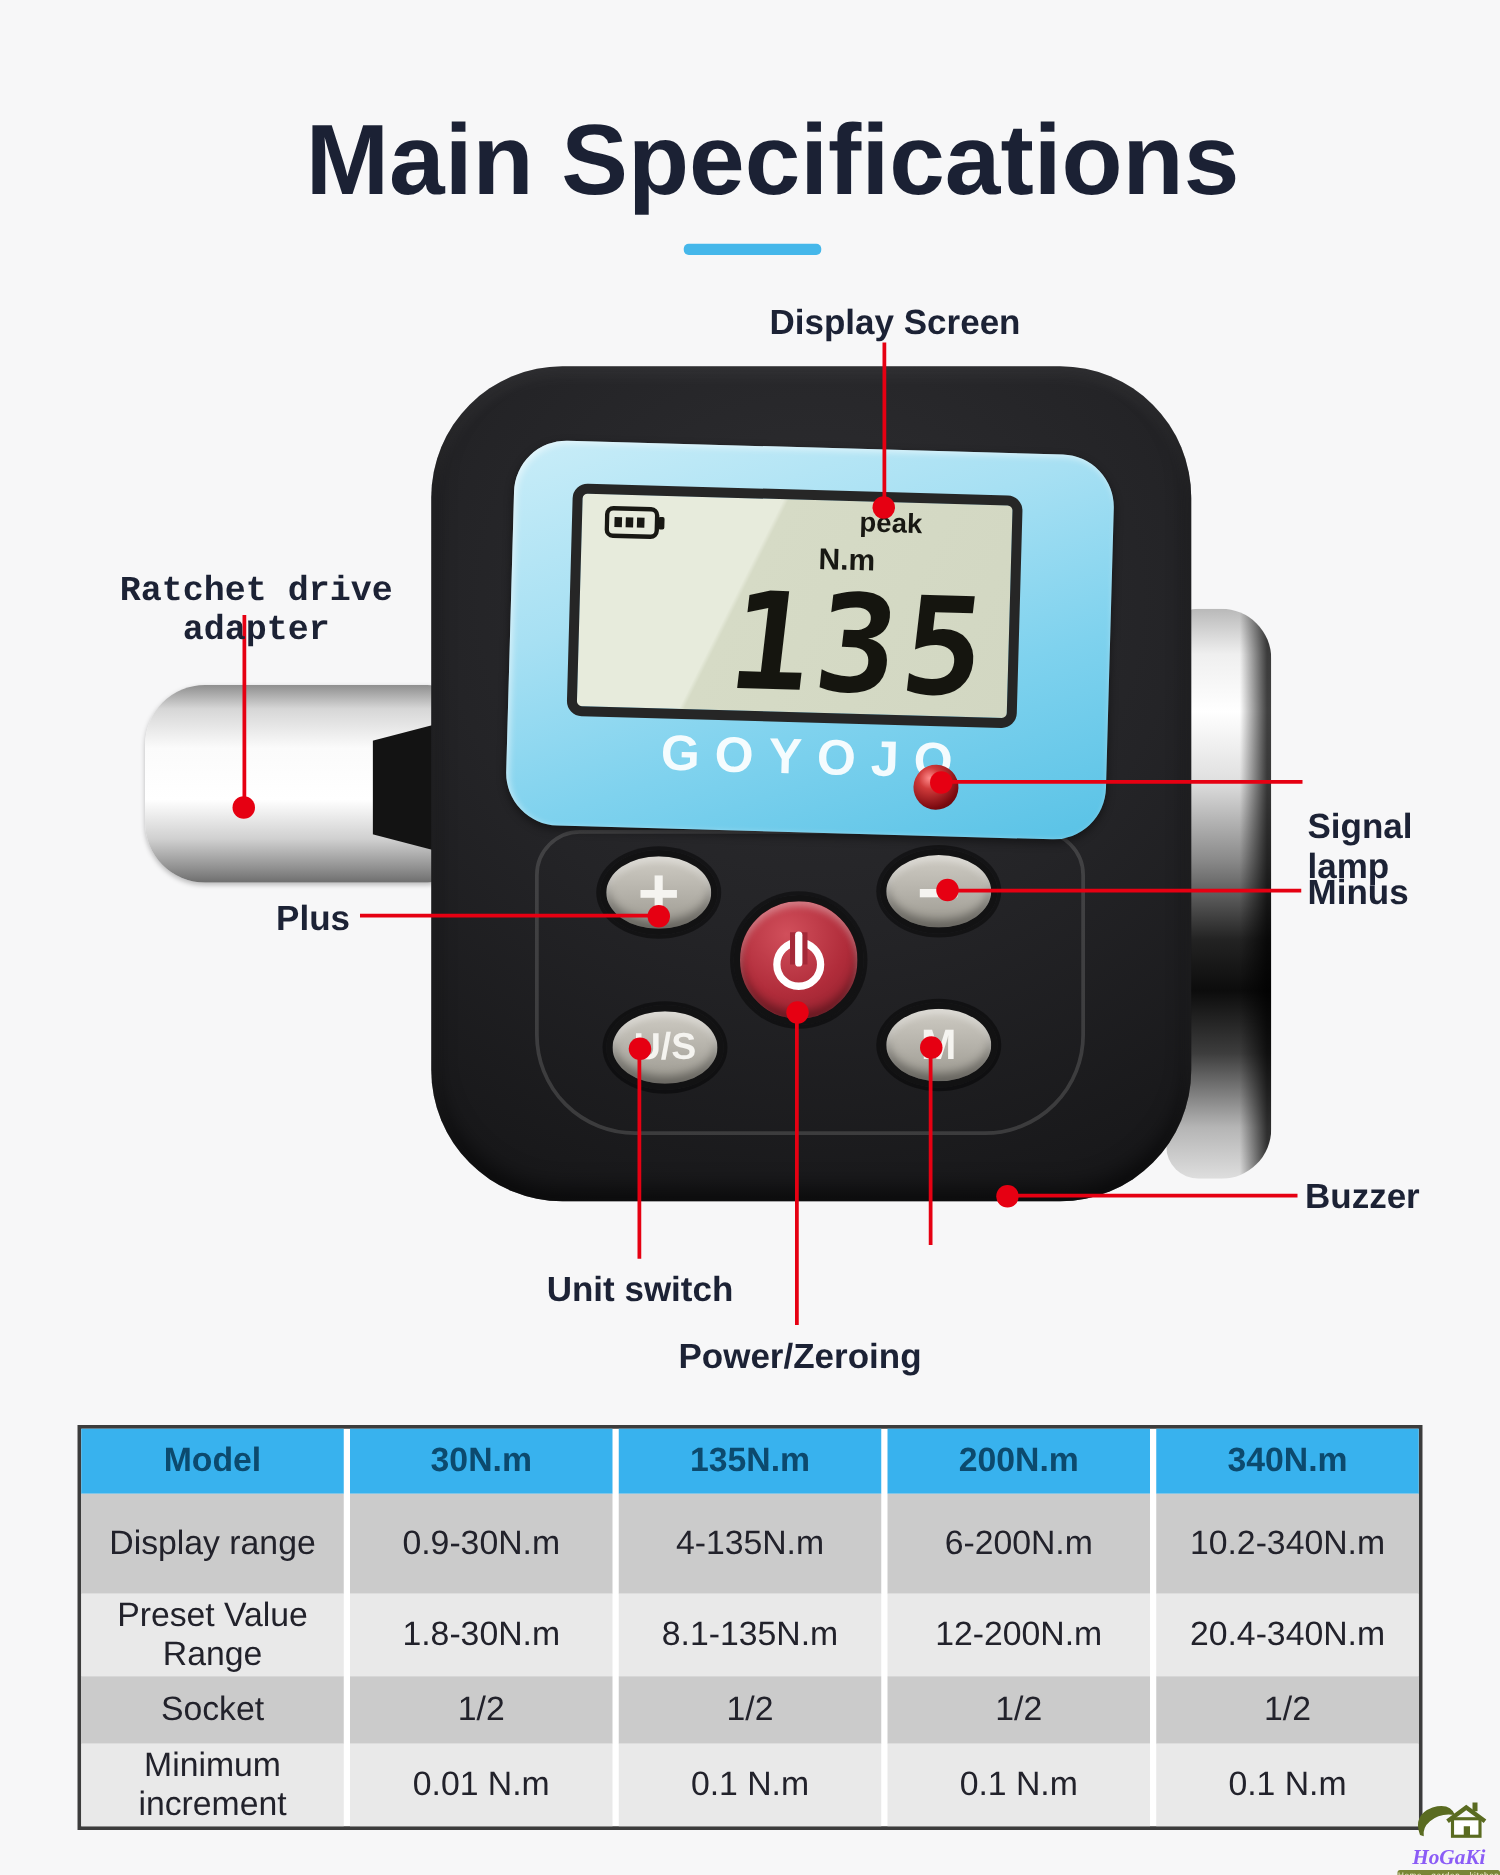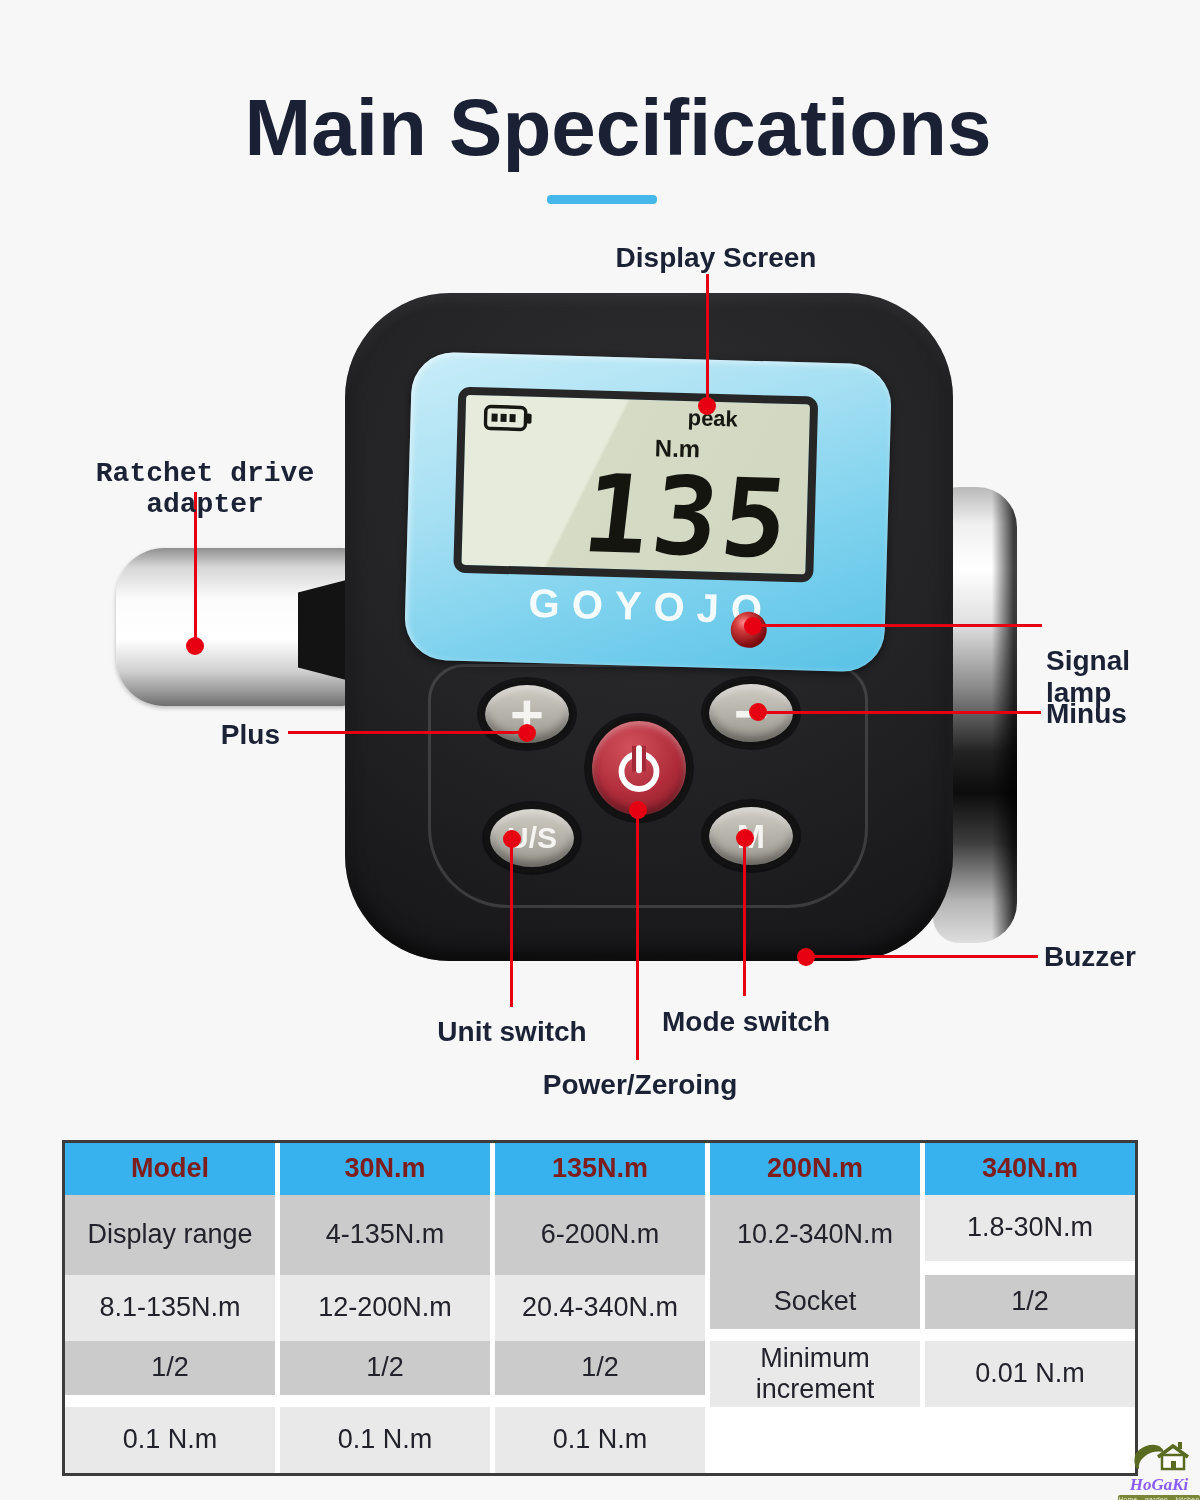--- a/index.html
+++ b/index.html
@@ -102,21 +102,21 @@
   
   .spec-table {
     position:absolute; left:62px; top:1140px; width:1076px; z-index:2;
     background:#ffffff; border:3px solid #3c3c3c;
     display:grid; grid-template-columns:repeat(5, 1fr); column-gap:5px;
   }
   .cell {
     display:flex; align-items:center; justify-content:center; text-align:center;
     font-size:27px; line-height:1.15; color:#22222b; padding:2px 6px;
   }
-  .th { background:#38b2ee; color:#7f1d1d; font-weight:bold; height:52px; }
+  .th { background:#38b2ee; color:#0c4a6e; font-weight:bold; height:52px; }
   .r-dark  { background:#cbcbcb; }
   .r-light { background:#e9e9e9; }
   .h1 { height:80px; } .h2 { height:66px; } .h3 { height:54px; } .h4 { height:66px; }
   
   .logo { position:absolute; left:1118px; top:1440px; width:82px; z-index:3; text-align:center; }
   .logo-name {
     font-family:"Liberation Serif", serif; font-style:italic; font-weight:bold;
     font-size:17px; color:#8b5cf6; line-height:1;
   }
   .logo-bar {
@@ -192,36 +192,37 @@
   <div class="co-dot" style="left:797px; top:948px;"></div>
 
   <div class="co-label ctr" style="left:392px; top:1016px; width:240px;">Unit switch</div>
   <div class="co-line vline" style="left:510px; top:843px; height:164px;"></div>
   <div class="co-dot" style="left:503px; top:830px;"></div>
 
   <div class="co-label ctr" style="left:480px; top:1069px; width:320px;">Power/Zeroing</div>
   <div class="co-line vline" style="left:636px; top:810px; height:250px;"></div>
   <div class="co-dot" style="left:629px; top:801px;"></div>
 
-  <div class="co-label ctr" style="left:626px; top:1006px; width:240px;">Mode switch</div>
   <div class="co-line vline" style="left:743px; top:840px; height:156px;"></div>
   <div class="co-dot" style="left:736px; top:829px;"></div>
 
   <div class="spec-table">
     <div class="cell th">Model</div>
     <div class="cell th">30N.m</div>
     <div class="cell th">135N.m</div>
     <div class="cell th">200N.m</div>
     <div class="cell th">340N.m</div>
 
     <div class="cell r-dark h1">Display range</div>
+    <div class="cell r-dark h1">0.9-30N.m</div>
     <div class="cell r-dark h1">4-135N.m</div>
     <div class="cell r-dark h1">6-200N.m</div>
     <div class="cell r-dark h1">10.2-340N.m</div>
 
+    <div class="cell r-light h2">Preset Value Range</div>
     <div class="cell r-light h2">1.8-30N.m</div>
     <div class="cell r-light h2">8.1-135N.m</div>
     <div class="cell r-light h2">12-200N.m</div>
     <div class="cell r-light h2">20.4-340N.m</div>
 
     <div class="cell r-dark h3">Socket</div>
     <div class="cell r-dark h3">1/2</div>
     <div class="cell r-dark h3">1/2</div>
     <div class="cell r-dark h3">1/2</div>
     <div class="cell r-dark h3">1/2</div>

